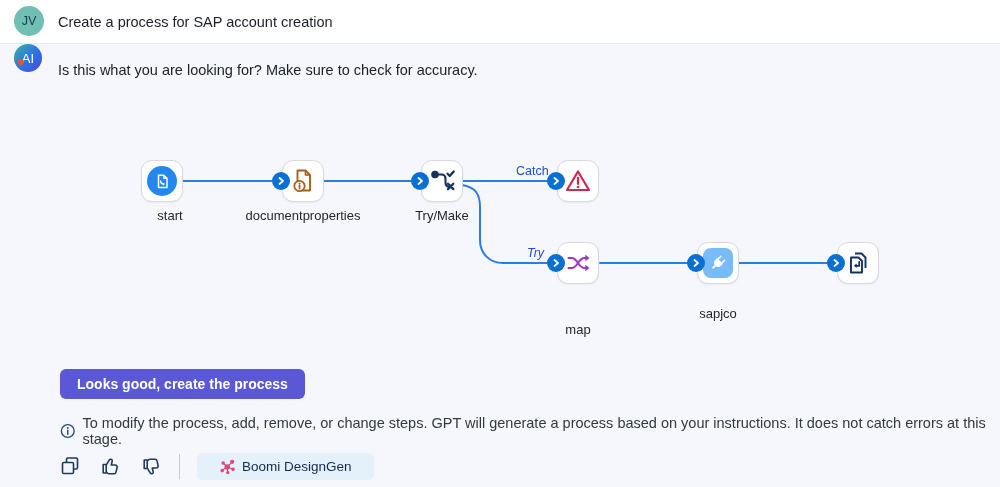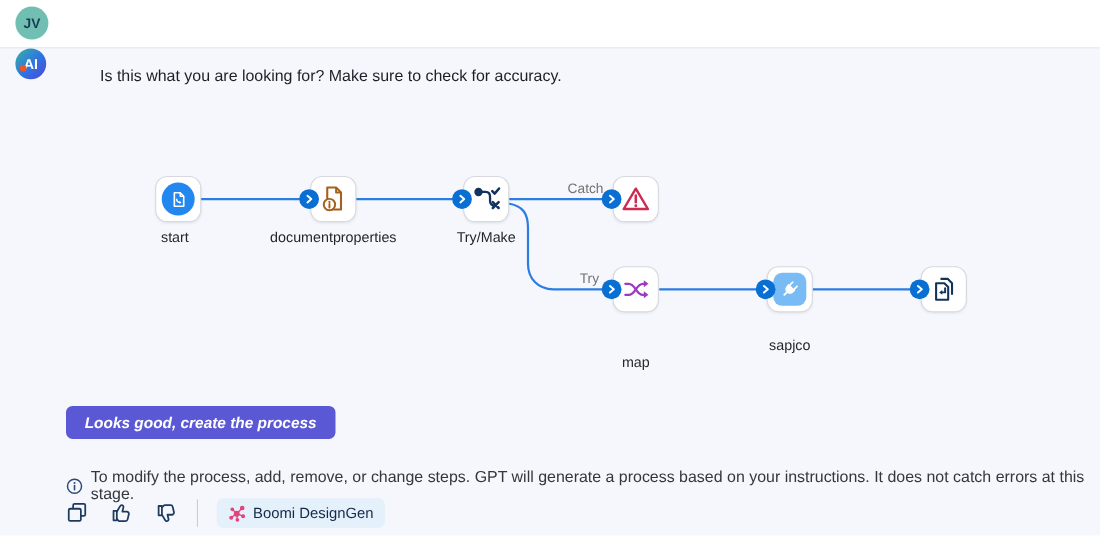--- a/index.html
+++ b/index.html
@@ -2,74 +2,75 @@
 <html><head>
 <meta charset="utf-8">
 <style>
   html,body{margin:0;padding:0;background:#fff;}
   .page{position:relative;width:1000px;height:487px;overflow:hidden;
         font-family:"Liberation Sans",sans-serif;color:#1f2430;background:#fff;}
 
   
   .user-row{position:absolute;left:0;top:0;width:1000px;height:43px;background:#fff;}
   .avatar{border-radius:50%;display:flex;align-items:center;justify-content:center;
-          font-weight:bold;}
+          font-weight:normal;}
   .jv-avatar{position:absolute;left:14px;top:6px;width:30px;height:30px;background:#71bfb2;
              color:#173c53;font-size:12.5px;}
   .user-text{position:absolute;left:58px;top:0;height:43px;display:flex;align-items:center;
              font-size:14.5px;color:#1b1f27;}
 
   
   .ai-section{position:absolute;left:0;top:43px;width:1000px;height:444px;background:#f5f7fc;
               border-top:1px solid #e7e9f0;box-sizing:border-box;}
   .ai-avatar{position:absolute;left:14px;top:0;width:28px;height:28px;
              background:linear-gradient(135deg,#35b3a4 0%,#2f72e3 55%,#4f46d6 100%);
              color:#fff;font-size:13px;}
   .ai-dot{position:absolute;left:18px;top:15px;width:6px;height:6px;border-radius:50%;
           background:#f05423;}
   .ai-text{position:absolute;left:58px;top:6px;height:40px;display:flex;align-items:center;
-           font-size:14.5px;color:#1b1f27;margin-left:33px;}
+           font-size:14.5px;color:#1b1f27;}
 
   
   .canvas{position:absolute;left:0;top:0;width:1000px;height:444px;}
   .wire-layer{position:absolute;left:0;top:0;}
   .node{position:absolute;width:42px;height:42px;background:#fff;border:1.3px solid #d8d8de;
         border-radius:11px;box-sizing:border-box;display:flex;align-items:center;
         justify-content:center;box-shadow:0 1px 2px rgba(20,30,60,.06);}
   .node-label{position:absolute;width:170px;text-align:center;font-size:13px;color:#23262c;}
   .arrow-dot{position:absolute;width:18px;height:18px;border-radius:50%;background:#0a6fd2;
              display:flex;align-items:center;justify-content:center;z-index:3;}
-  .branch-label{position:absolute;font-size:12.5px;color:#737373;}
+  .branch-label{position:absolute;font-size:12.5px;color:#1d4ed8;}
   .start-bubble{width:30px;height:30px;border-radius:50%;background:#2287ee;
                 display:flex;align-items:center;justify-content:center;}
   .sap-bubble{width:30px;height:30px;border-radius:8px;background:#79bbf5;
               display:flex;align-items:center;justify-content:center;}
 
   
   .confirm-btn{position:absolute;left:60px;top:325px;height:30px;padding:12px 17px;
                background:#5a58d5;border:none;border-radius:6px;color:#fff;
                font-weight:bold;font-size:14px;font-family:"Liberation Sans",sans-serif;
-               display:flex;align-items:center;cursor:pointer;font-style:italic;}
+               display:flex;align-items:center;cursor:pointer;}
   .info-row{position:absolute;left:60px;top:371px;display:flex;align-items:center;gap:7px;
-            font-size:14.5px;color:#33383f;margin-top:11px;}
+            font-size:14.5px;color:#33383f;}
   .icon-btn{position:absolute;width:22px;height:22px;background:none;border:none;padding:0;
             cursor:pointer;}
   .v-divider{position:absolute;left:179px;top:410px;width:1px;height:25px;background:#c9cdd6;}
   .badge{position:absolute;left:197px;top:409px;height:27px;background:#e4f0fa;border-radius:6px;
-         display:flex;align-items:center;gap:6px;padding:0 10px;font-size:13.5px;color:#15294b;}
+         display:flex;align-items:center;gap:6px;padding:0 22px;font-size:13.5px;color:#15294b;}
 </style>
 </head>
 <body>
 
 <div class="page">
 
   <div class="user-row">
     <div class="avatar jv-avatar">
       <span>JV</span>
     </div>
+    <div class="user-text">Create a process for SAP account creation</div>
   </div>
 
   <div class="ai-section">
     <div class="avatar ai-avatar">
       <span>AI</span>
     </div>
     <div class="ai-dot"></div>
     <div class="ai-text">Is this what you are looking for? Make sure to check for accuracy.</div>
 
     <div class="canvas">
@@ -79,21 +80,21 @@
           <path d="M183 137 H272"></path>
           <path d="M324 137 H411"></path>
           <path d="M463 137 H547"></path>
           <path d="M462 141 C476 143 480 151 480 163 L480 196 C480 209 489 219 503 219 L547 219"></path>
           <path d="M600 219 H687"></path>
           <path d="M739 219 H827"></path>
         </g>
       </svg>
 
       <div class="branch-label" style="left:516px;top:120px;">Catch</div>
-      <div class="branch-label" style="left:527px;top:202px;">Try</div>
+      <div class="branch-label" style="left:527px;top:202px;font-style:italic;">Try</div>
 
       <div class="arrow-dot" style="left:272px;top:128px;">
           <svg width="10" height="10">
             <path d="M3.5 2 L7 5 3.5 8" stroke="#fff" stroke-width="1.8" fill="none" stroke-linecap="round" stroke-linejoin="round"></path>
           </svg>
         </div>
       <div class="arrow-dot" style="left:411px;top:128px;">
           <svg width="10" height="10">
             <path d="M3.5 2 L7 5 3.5 8" stroke="#fff" stroke-width="1.8" fill="none" stroke-linecap="round" stroke-linejoin="round"></path>
           </svg>
@@ -122,21 +123,21 @@
       <div class="node" style="left:141px;top:116px;">
         <div class="start-bubble">
           <svg width="17" height="17" viewBox="0 0 17 17">
             <path d="M4.5 2.2 h5.3 l3.2 3.2 V14.5 H4.5 Z" fill="none" stroke="#fff" stroke-width="1.5" stroke-linejoin="round"></path>
             <path d="M9.8 2.2 v3.2 h3.2" fill="none" stroke="#fff" stroke-width="1.3" stroke-linejoin="round"></path>
             <path d="M6.6 8 q0 3 3 3" fill="none" stroke="#fff" stroke-width="1.3" stroke-linecap="round"></path>
             <path d="M9.1 9.6 l1.9 1.4 -1.9 1.4 z" fill="#fff"></path>
           </svg>
         </div>
       </div>
-      <div class="node-label" style="left:74px;top:164px;">start</div>
+      <div class="node-label" style="left:85px;top:164px;">start</div>
 
       <div class="node" style="left:282px;top:116px;">
         <svg width="28" height="28" viewBox="0 0 28 28">
           <path d="M8.5 3.5 h8 l4.5 4.5 v15.5 H8.5 Z" fill="none" stroke="#a4611c" stroke-width="1.9" stroke-linejoin="round"></path>
           <path d="M16.5 3.5 v4.5 h4.5" fill="none" stroke="#a4611c" stroke-width="1.7" stroke-linejoin="round"></path>
           <circle cx="10.5" cy="19" r="5.2" fill="#fff" stroke="#a4611c" stroke-width="1.8"></circle>
           <circle cx="10.5" cy="16.6" r="1" fill="#a4611c"></circle>
           <path d="M10.5 18.4 v3.2" stroke="#a4611c" stroke-width="1.8" stroke-linecap="round"></path>
         </svg>
       </div>

